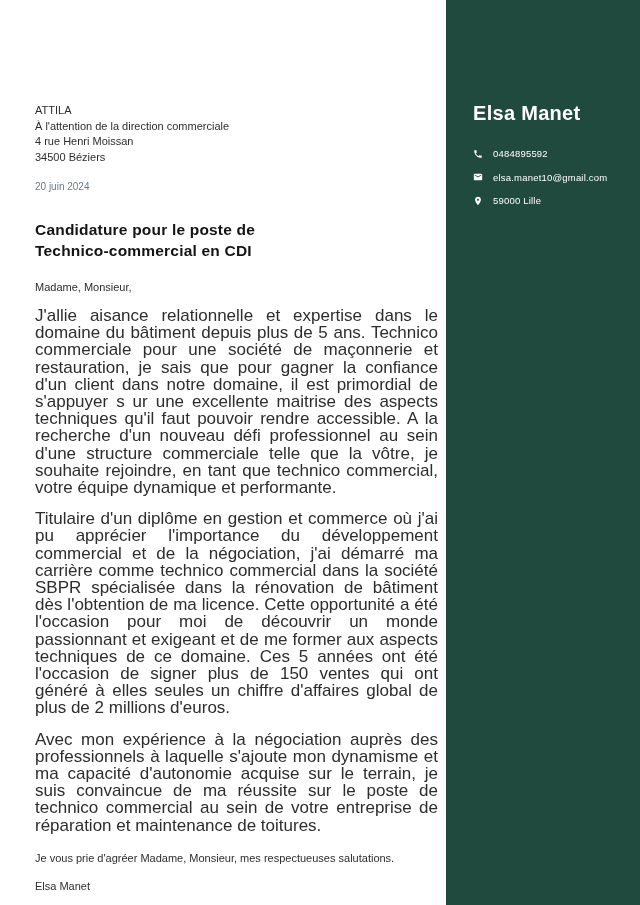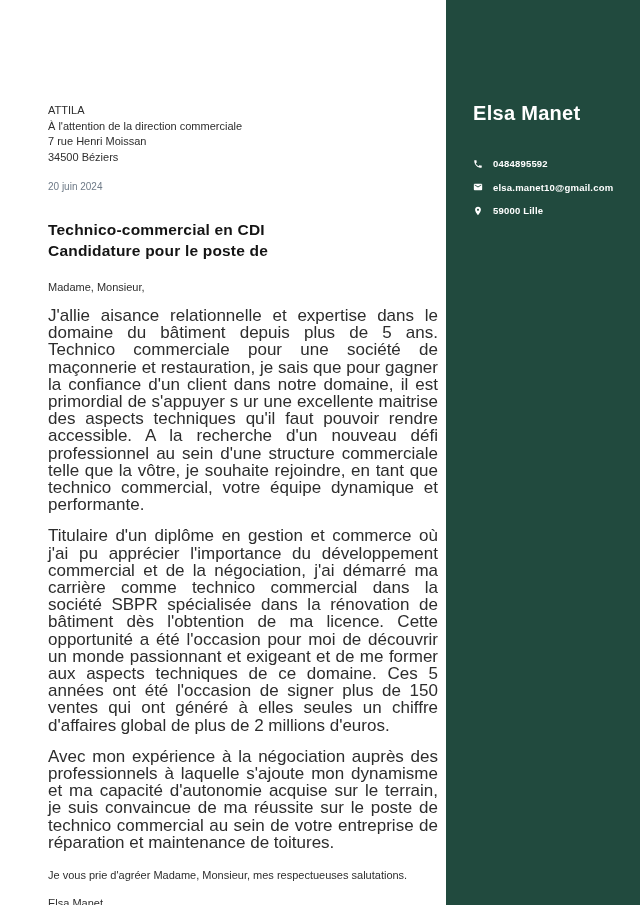--- a/index.html
+++ b/index.html
@@ -10,21 +10,21 @@
     font-family: "Liberation Sans", "DejaVu Sans", sans-serif;
     color: #2d2d2d;
     overflow: hidden;
   }
 
   
   .letter {
     position: absolute;
     left: 0; top: 0;
     width: 446px; height: 867px;
-    padding: 103px 8px 0 48px;
+    padding: 103px 8px 0 35px;
   }
   .recipient div {
     font-size: 11px;
     line-height: 15.5px;
     color: #2d2d2d;
   }
   .date {
     margin-top: 16px;
     font-size: 10px;
     color: #6e7a87;
@@ -71,21 +71,21 @@
     color: #ffffff;
     padding: 100px 14px 0 27px;
   }
   .sidebar .name {
     font-size: 20px;
     font-weight: 700;
     letter-spacing: 0.3px;
     line-height: 26px;
     color: #ffffff;
   }
-  .contact-list { margin-top: 32px; font-weight: bold; }
+  .contact-list { margin-top: 22px; }
   .contact-row {
     display: flex;
     align-items: center;
     margin-bottom: 12.5px;
   }
   .contact-row .ico {
     width: 10px; height: 10px;
     flex: 0 0 10px;
     margin-right: 10px;
     display: inline-flex;
@@ -101,29 +101,29 @@
   }
 </style>
 </head>
 <body>
 
 <div class="letter">
 
   <div class="recipient">
     <div>ATTILA</div>
     <div>À l'attention de la direction commerciale</div>
-    <div>7 rue Henri Moissan</div>
+    <div>4 rue Henri Moissan</div>
     <div>34500 Béziers</div>
   </div>
 
   <div class="date">20 juin 2024</div>
 
   <div class="subject">
+    <div>Candidature pour le poste de</div>
     <div>Technico-commercial en CDI</div>
-    <div>Candidature pour le poste de</div>
   </div>
 
   <div class="salutation">Madame, Monsieur,</div>
 
   <p class="body-par">J'allie aisance relationnelle et expertise dans le domaine du bâtiment depuis plus de 5 ans. Technico commerciale pour une société de maçonnerie et restauration, je sais que pour gagner la confiance d'un client dans notre domaine, il est primordial de s'appuyer s ur une excellente maitrise des aspects techniques qu'il faut pouvoir rendre accessible. A la recherche d'un nouveau défi professionnel au sein d'une structure commerciale telle que la vôtre, je souhaite rejoindre, en tant que technico commercial, votre équipe dynamique et performante.</p>
   <p class="body-par">Titulaire d'un diplôme en gestion et commerce où j'ai pu apprécier l'importance du développement commercial et de la négociation, j'ai démarré ma carrière comme technico commercial dans la société SBPR spécialisée dans la rénovation de bâtiment dès l'obtention de ma licence. Cette opportunité a été l'occasion pour moi de découvrir un monde passionnant et exigeant et de me former aux aspects techniques de ce domaine. Ces 5 années ont été l'occasion de signer plus de 150 ventes qui ont généré à elles seules un chiffre d'affaires global de plus de 2 millions d'euros.</p>
   <p class="body-par">Avec mon expérience à la négociation auprès des professionnels à laquelle s'ajoute mon dynamisme et ma capacité d'autonomie acquise sur le terrain, je suis convaincue de ma réussite sur le poste de technico commercial au sein de votre entreprise de réparation et maintenance de toitures.</p>
   <p class="closing">Je vous prie d'agréer Madame, Monsieur, mes respectueuses salutations.</p>
 
   <div class="signature">Elsa Manet</div>

